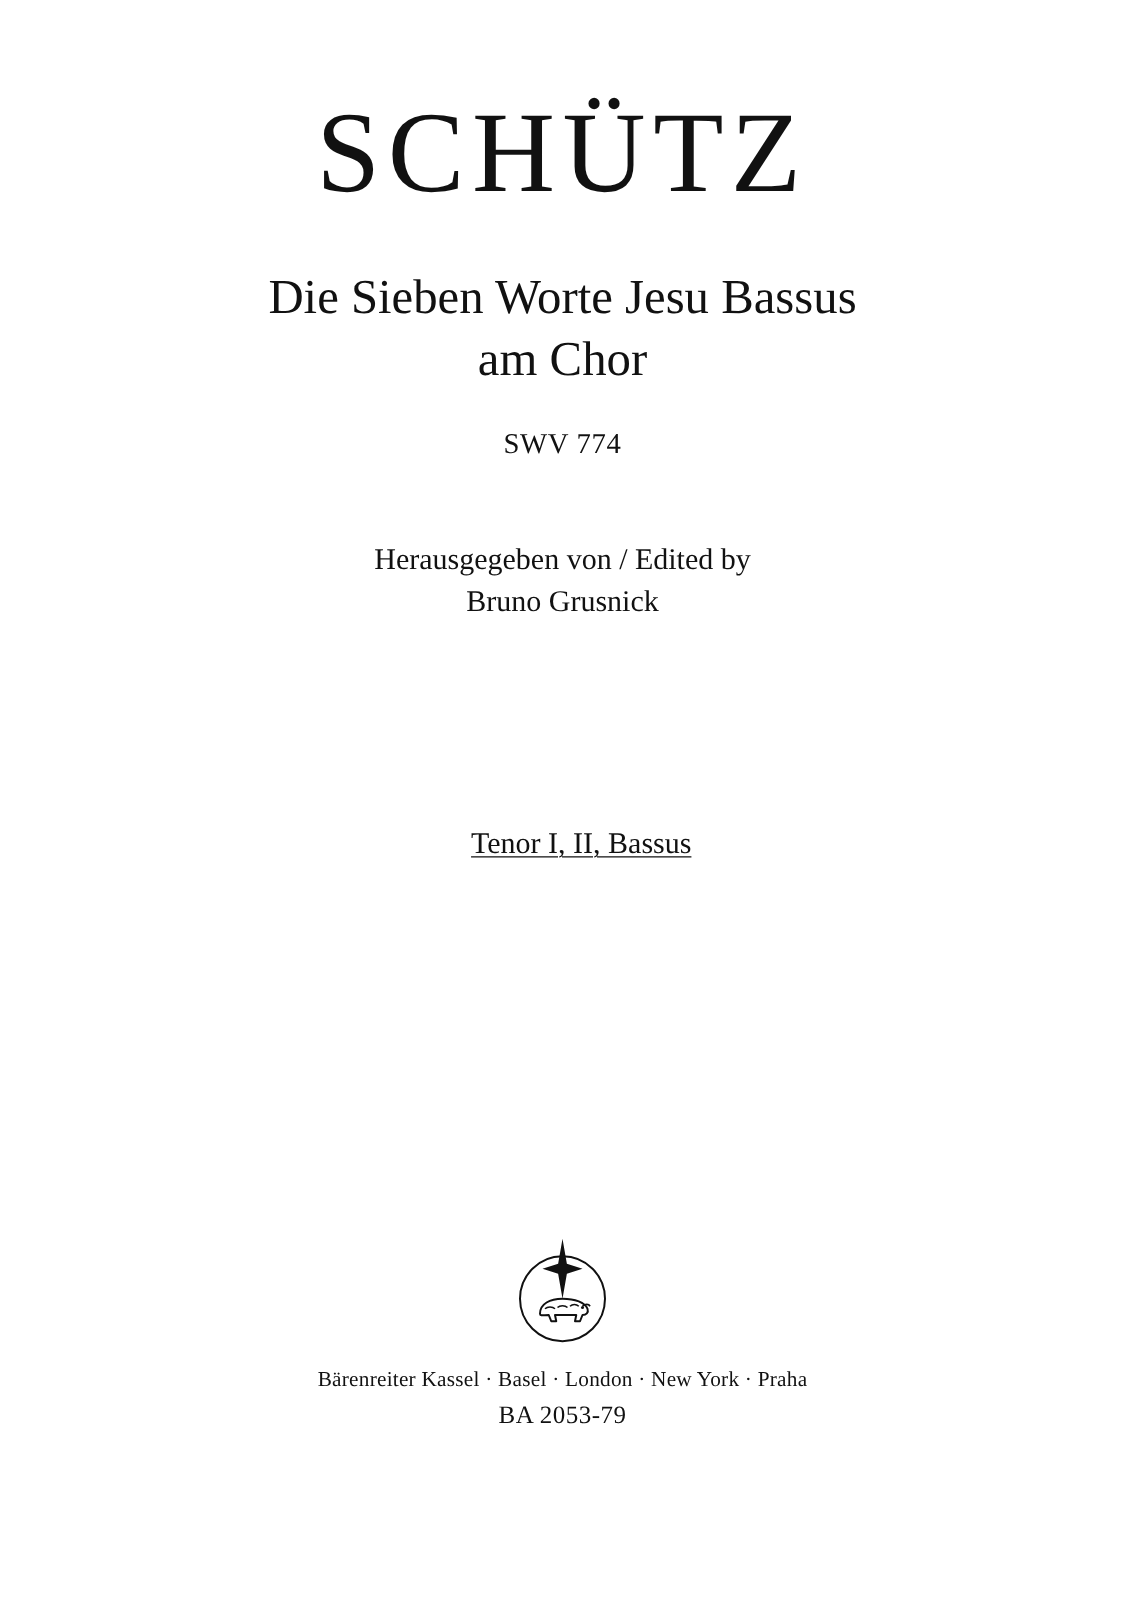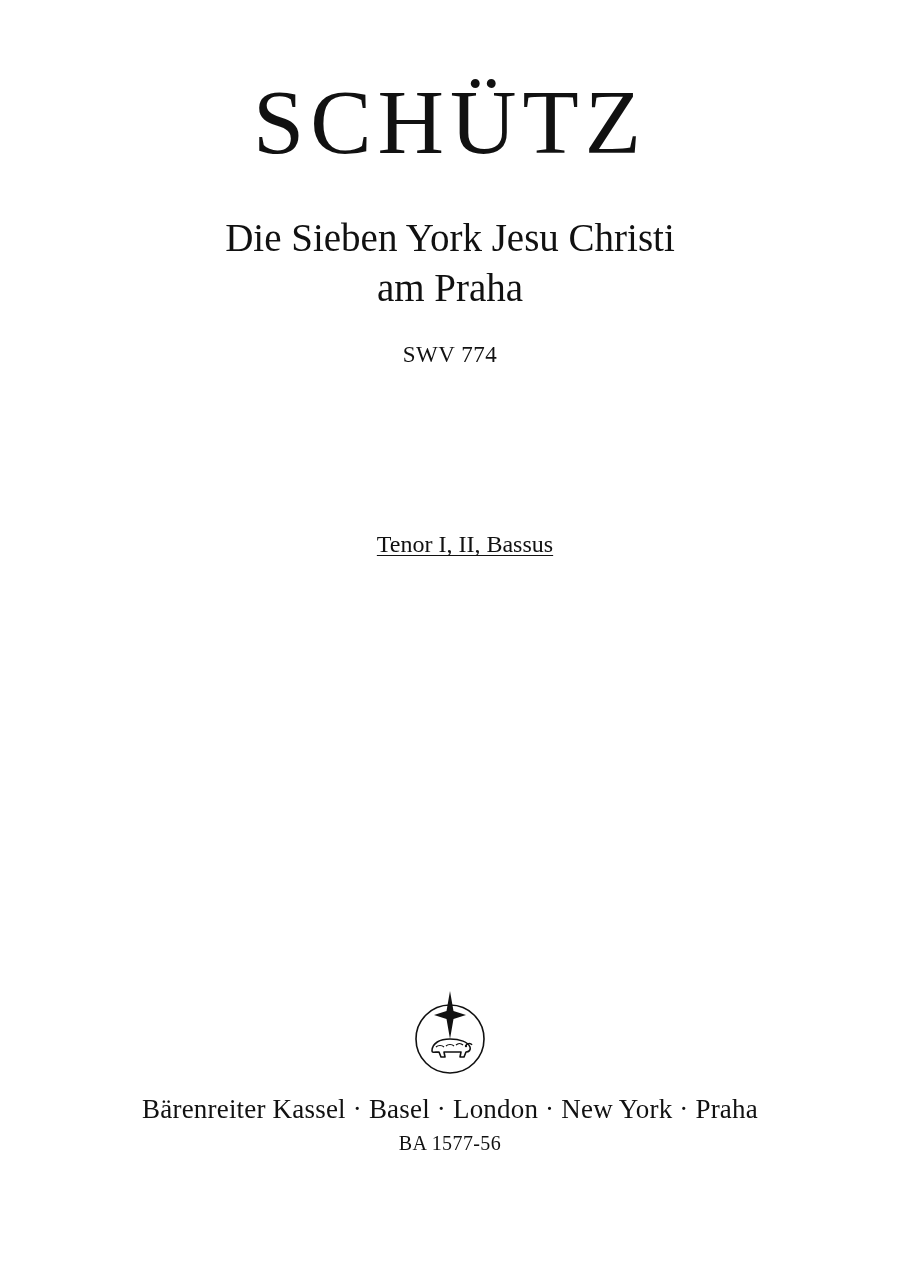--- a/index.html
+++ b/index.html
@@ -101,44 +101,48 @@
 
   
   .imprint {
     position: absolute;
     left: 0;
     right: 0;
     top: 1094px;
     text-align: center;
   }
   .publisher-line {
-    font-size: 27px;
+    font-size: 17px;
     letter-spacing: 0.2px;
   }
   .plate-number {
     margin-top: 7px;
     font-size: 20px;
     letter-spacing: 0.4px;
   }
 </style>
 </head>
 <body>
 
 <div class="page">
 
   <div class="composer">SCHÜTZ</div>
 
   <div class="work-title">
-    <span>Die Sieben York Jesu Christi</span><br>
-    <span>am Praha</span>
+    <span>Die Sieben Worte Jesu Bassus</span><br>
+    <span>am Chor</span>
   </div>
 
 
   <div class="catalogue">SWV 774</div>
 
+  <div class="editor-block">
+    <span>Herausgegeben von / Edited by</span><br>
+    <span>Bruno Grusnick</span>
+  </div>
 
   <div class="part-block">
     <span class="part-line">Tenor I, II, Bassus</span>
   </div>
 
   <div class="logo-wrap">
     <svg width="96" height="96" viewBox="0 0 96 96">
       <circle cx="48" cy="54" r="34" fill="none" stroke="#111111" stroke-width="1.6"></circle>
 
       <path d="M48 6 L51.5 26 L64 30 L51.5 34 L48 54 L44.5 34 L32 30 L44.5 26 Z" fill="#111111"></path>
@@ -147,16 +151,16 @@
       <path d="M64 60 C66 58, 69 58, 70 60" fill="none" stroke="#111111" stroke-width="1.4"></path>
       <circle cx="64" cy="61" r="1.2" fill="#111111"></circle>
       <path d="M34 62 C36 60, 40 60, 42 62" fill="none" stroke="#111111" stroke-width="1.2"></path>
       <path d="M44 61 C46 59, 50 59, 52 61" fill="none" stroke="#111111" stroke-width="1.2"></path>
       <path d="M54 60 C56 58, 59 58, 61 60" fill="none" stroke="#111111" stroke-width="1.2"></path>
     </svg>
   </div>
 
   <div class="imprint">
     <div class="publisher-line">Bärenreiter Kassel · Basel · London · New York · Praha</div>
-    <div class="plate-number">BA 1577-56</div>
+    <div class="plate-number">BA 2053-79</div>
   </div>
 
 </div>
 
 </body></html>

